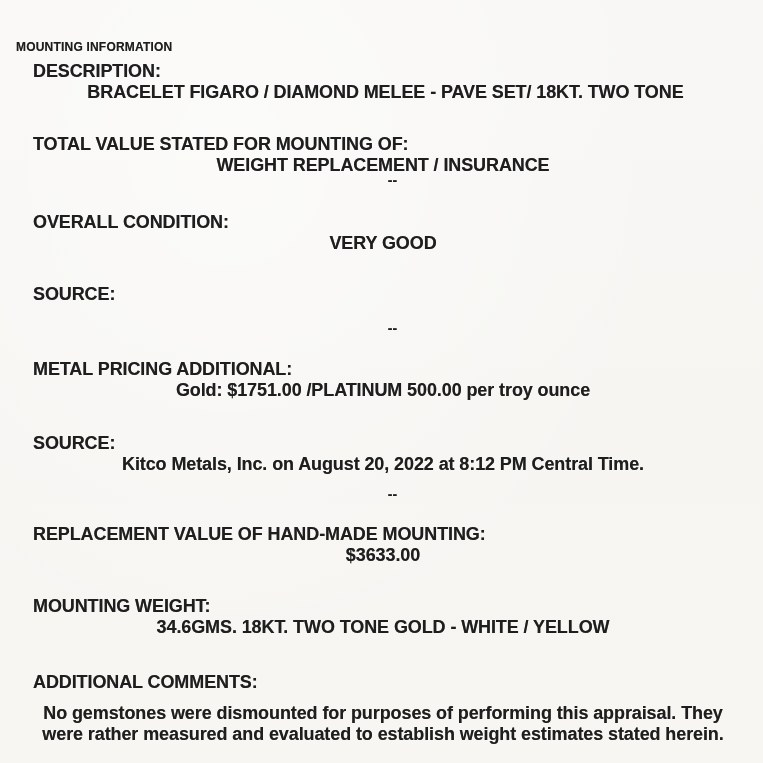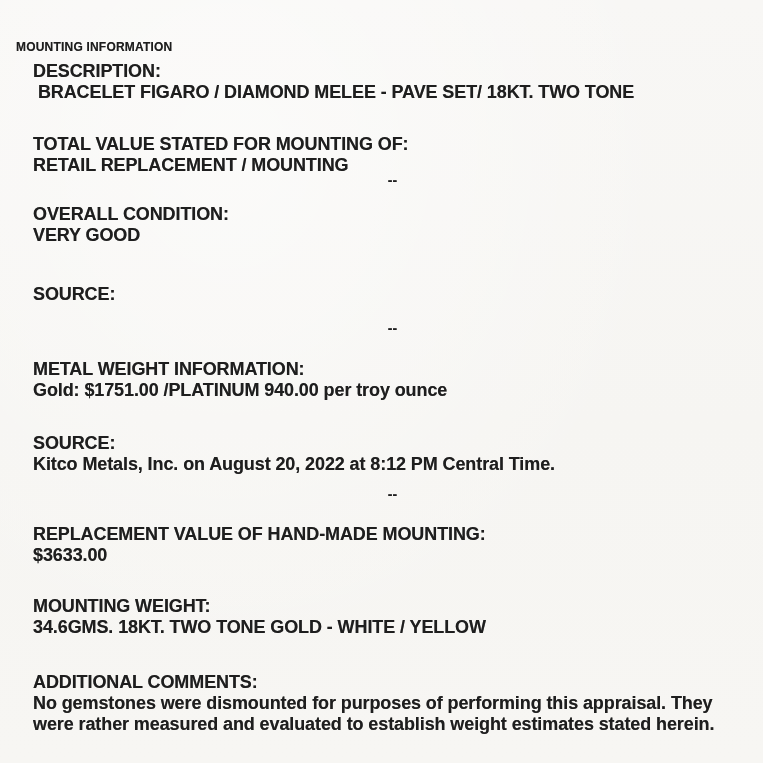--- a/index.html
+++ b/index.html
@@ -35,23 +35,25 @@
   .section {
     position: absolute;
     left: 33px;
     right: 30px;
     font-size: 18px;
     line-height: 21px;
     letter-spacing: -0.1px;
   }
   .section .value {
     white-space: pre-wrap;
+    text-align: center;
   }
   .section.comments .value {
     max-width: 700px;
+    margin-top: 10px;
   }
   .sep {
     position: absolute;
     left: 0;
     width: 100%;
     padding-left: 22px;
     box-sizing: border-box;
     text-align: center;
     font-size: 14px;
     line-height: 21px;
@@ -64,39 +66,39 @@
 
   <h1 class="title">MOUNTING INFORMATION</h1>
 
   <div class="section" style="top:61px">
     <div class="label">DESCRIPTION:</div>
     <div class="value"> BRACELET FIGARO / DIAMOND MELEE - PAVE SET/ 18KT. TWO TONE</div>
   </div>
 
   <div class="section" style="top:134px">
     <div class="label">TOTAL VALUE STATED FOR MOUNTING OF:</div>
-    <div class="value">RETAIL REPLACEMENT / MOUNTING</div>
+    <div class="value">WEIGHT REPLACEMENT / INSURANCE</div>
   </div>
 
   <div class="sep" style="top:170px">--</div>
 
-  <div class="section" style="top:204px">
+  <div class="section" style="top:212px">
     <div class="label">OVERALL CONDITION:</div>
     <div class="value">VERY GOOD</div>
   </div>
 
   <div class="section" style="top:284px">
     <div class="label">SOURCE:</div>
   </div>
 
   <div class="sep" style="top:318px">--</div>
 
   <div class="section" style="top:359px">
-    <div class="label">METAL WEIGHT INFORMATION:</div>
-    <div class="value">Gold: $1751.00 /PLATINUM 940.00 per troy ounce</div>
+    <div class="label">METAL PRICING ADDITIONAL:</div>
+    <div class="value">Gold: $1751.00 /PLATINUM 500.00 per troy ounce</div>
   </div>
 
   <div class="section" style="top:433px">
     <div class="label">SOURCE:</div>
     <div class="value">Kitco Metals, Inc. on August 20, 2022 at 8:12 PM Central Time.</div>
   </div>
 
   <div class="sep" style="top:484px">--</div>
 
   <div class="section" style="top:524px">

